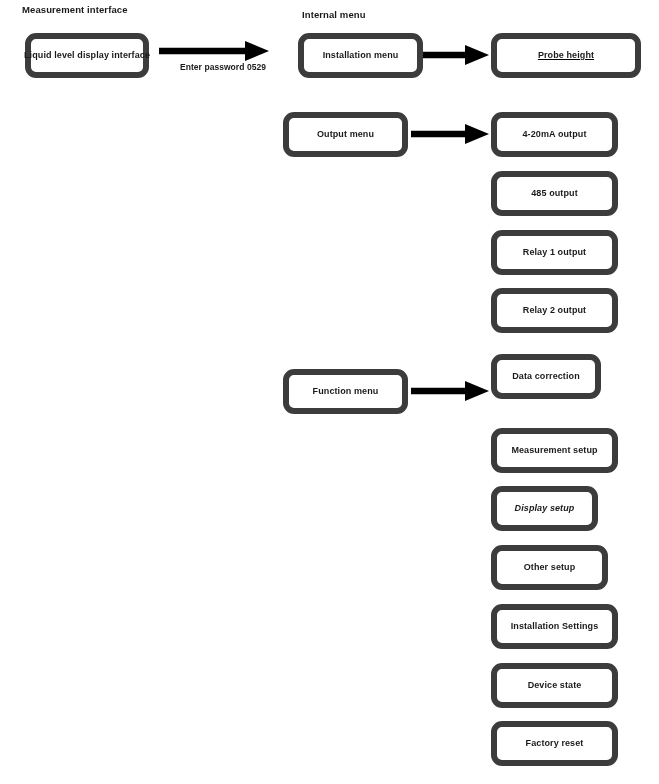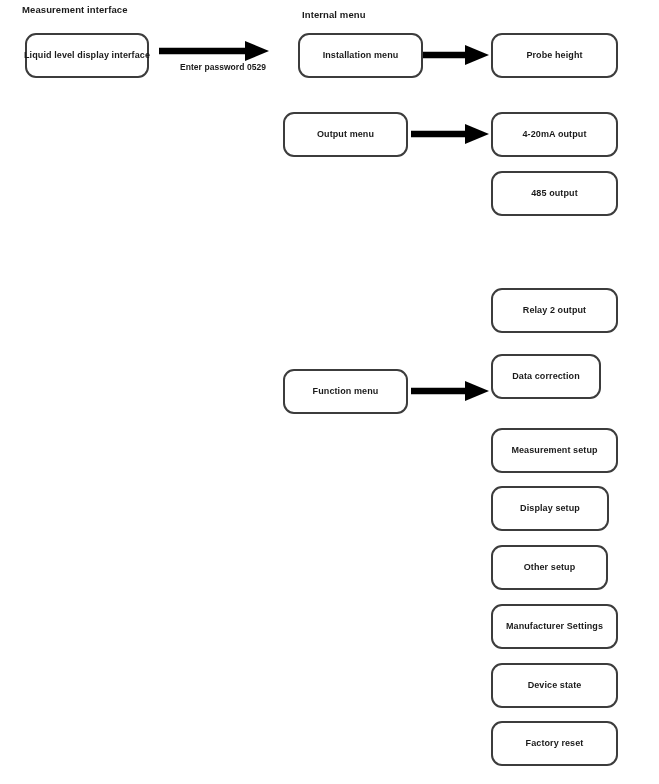--- a/index.html
+++ b/index.html
@@ -24,21 +24,21 @@
     position: absolute;
     font-size: 9.5px;
     font-weight: bold;
     color: #1a1a1a;
     letter-spacing: 0.1px;
     white-space: nowrap;
   }
   .node {
     position: absolute;
     box-sizing: border-box;
-    border: 2px solid #0369a1;
+    border: 6px solid #0369a1;
     border-radius: 11px;
     background: #ffffff;
     display: flex;
     align-items: center;
     justify-content: center;
     text-align: center;
   }
   .node-label {
     font-size: 9px;
     font-weight: bold;
@@ -89,46 +89,49 @@
     </div>
     <div class="node" style="left: 298px; top: 33px; width: 125px; height: 45px; border-color: rgb(60, 60, 60);">
       <span class="node-label" style="color: rgb(26, 26, 26);">Installation menu</span>
     </div>
     <div class="node" style="left: 283px; top: 369px; width: 125px; height: 45px; border-color: rgb(60, 60, 60);">
       <span class="node-label" style="color: rgb(26, 26, 26);">Function menu</span>
     </div>
     <div class="node" style="left: 283px; top: 112px; width: 125px; height: 45px; border-color: rgb(60, 60, 60);">
       <span class="node-label" style="color: rgb(26, 26, 26);">Output menu</span>
     </div>
-    <div class="node" style="left: 491px; top: 33px; width: 127px; height: 45px; border-color: rgb(60, 60, 60);">
+    <div class="node" style="left: 491px; top: 33px; width: 150px; height: 45px; border-color: rgb(60, 60, 60); text-decoration: underline;">
       <span class="node-label" style="color: rgb(26, 26, 26);">Probe height</span>
     </div>
     <div class="node" style="left: 491px; top: 112px; width: 127px; height: 45px; border-color: rgb(60, 60, 60);">
       <span class="node-label" style="color: rgb(26, 26, 26);">4-20mA output</span>
     </div>
     <div class="node" style="left: 491px; top: 171px; width: 127px; height: 45px; border-color: rgb(60, 60, 60);">
       <span class="node-label" style="color: rgb(26, 26, 26);">485 output</span>
+    </div>
+    <div class="node" style="left: 491px; top: 230px; width: 127px; height: 45px; border-color: rgb(60, 60, 60);">
+      <span class="node-label" style="color: rgb(26, 26, 26);">Relay 1 output</span>
     </div>
     <div class="node" style="left: 491px; top: 288px; width: 127px; height: 45px; border-color: rgb(60, 60, 60);">
       <span class="node-label" style="color: rgb(26, 26, 26);">Relay 2 output</span>
     </div>
     <div class="node" style="left: 491px; top: 354px; width: 110px; height: 45px; border-color: rgb(60, 60, 60);">
       <span class="node-label" style="color: rgb(26, 26, 26);">Data correction</span>
     </div>
     <div class="node" style="left: 491px; top: 428px; width: 127px; height: 45px; border-color: rgb(60, 60, 60);">
       <span class="node-label" style="color: rgb(26, 26, 26);">Measurement setup</span>
     </div>
-    <div class="node" style="left: 491px; top: 486px; width: 118px; height: 45px; border-color: rgb(60, 60, 60);">
+    <div class="node" style="left: 491px; top: 486px; width: 107px; height: 45px; border-color: rgb(60, 60, 60); font-style: italic;">
       <span class="node-label" style="color: rgb(26, 26, 26);">Display setup</span>
     </div>
     <div class="node" style="left: 491px; top: 545px; width: 117px; height: 45px; border-color: rgb(60, 60, 60);">
       <span class="node-label" style="color: rgb(26, 26, 26);">Other setup</span>
     </div>
     <div class="node" style="left: 491px; top: 604px; width: 127px; height: 45px; border-color: rgb(60, 60, 60);">
-      <span class="node-label" style="color: rgb(26, 26, 26);">Manufacturer Settings</span>
+      <span class="node-label" style="color: rgb(26, 26, 26);">Installation Settings</span>
     </div>
     <div class="node" style="left: 491px; top: 663px; width: 127px; height: 45px; border-color: rgb(60, 60, 60);">
       <span class="node-label" style="color: rgb(26, 26, 26);">Device state</span>
     </div>
     <div class="node" style="left: 491px; top: 721px; width: 127px; height: 45px; border-color: rgb(60, 60, 60);">
       <span class="node-label" style="color: rgb(26, 26, 26);">Factory reset</span>
     </div>
   </div>
 
 </body></html>

